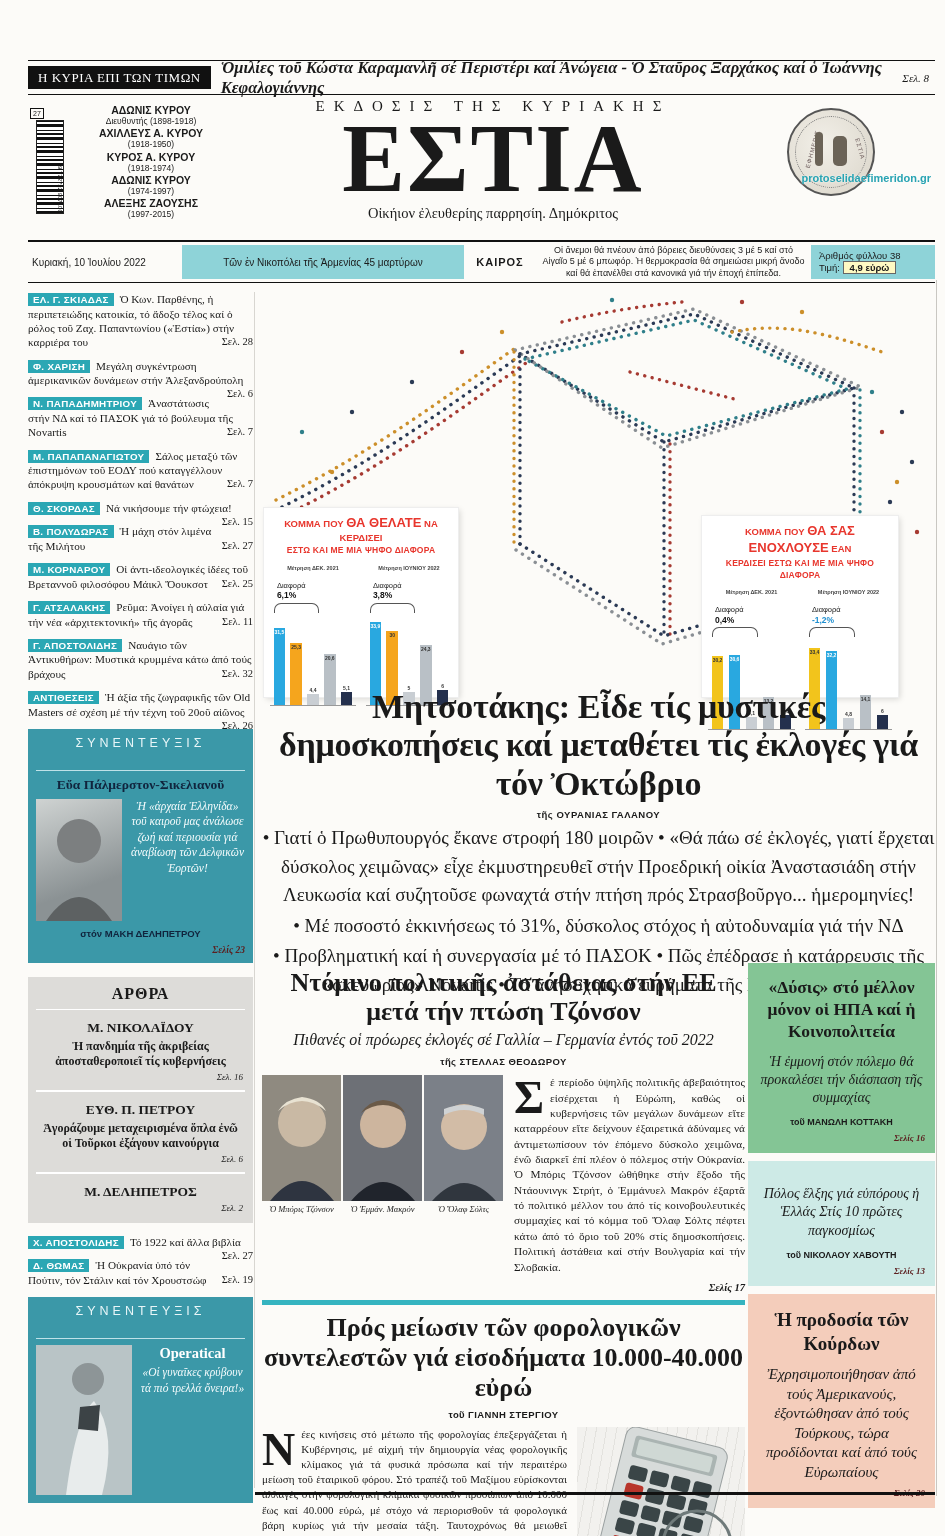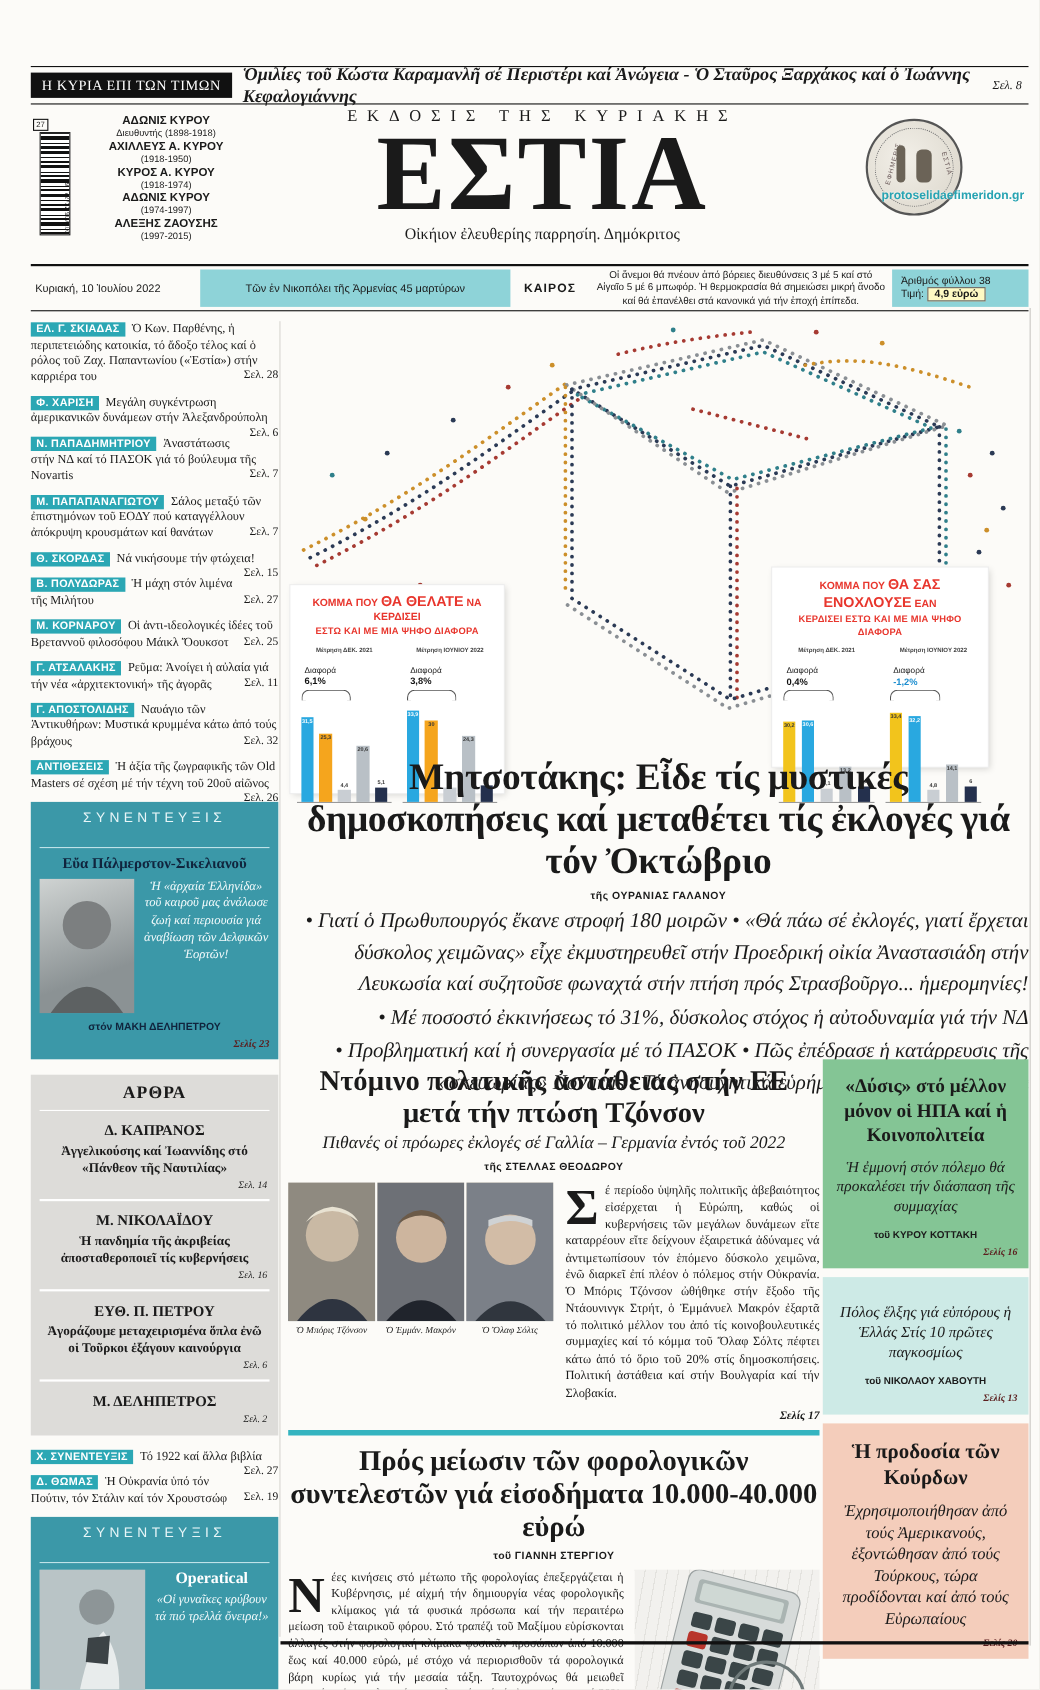--- a/index.html
+++ b/index.html
@@ -107,21 +107,21 @@
   .pg-slot{flex:1;height:100%;display:flex;align-items:flex-end;justify-content:center;}
   .pg-bar{width:78%;position:relative;min-height:2px;}
   .bar-val{position:absolute;top:1px;left:-4px;right:-4px;text-align:center;font-size:5px;font-weight:700;}
   .pg-axis{height:8px;}
 
   
   .lead{position:absolute;left:0;top:396px;width:673px;}
   .lead h1{margin:0;text-align:center;font-size:34px;line-height:1.13;font-weight:700;letter-spacing:-.3px;}
   .lead-by{text-align:center;font-family:"Liberation Sans",sans-serif;font-weight:700;
            font-size:9.5px;letter-spacing:.5px;margin:6px 0 4px;}
-  .lead-bullets{font-style:italic;font-size:19px;line-height:1.5;text-align:right;position:relative;}
+  .lead-bullets{font-size:19px;line-height:1.5;text-align:center;position:relative;}
   .lead-bullets p{margin:0 0 2px;}
   .lead-page{position:absolute;right:0;bottom:2px;font-size:10.5px;font-weight:700;}
 
   
   .domino{position:absolute;left:0;top:676px;width:483px;}
   .domino h2{margin:0;text-align:center;font-size:26px;line-height:1.12;font-weight:700;}
   .domino-sub{text-align:center;font-style:italic;font-size:16px;margin-top:5px;}
   .domino-by{text-align:center;font-family:"Liberation Sans",sans-serif;font-weight:700;font-size:9.5px;margin:7px 0 8px;letter-spacing:.4px;}
   .domino-row{display:flex;gap:10px;}
   .photos{width:242px;flex:0 0 auto;}
@@ -236,41 +236,36 @@
         </div>
         <div class="iv-quote">Ἡ «ἀρχαία Ἑλληνίδα» τοῦ καιροῦ μας ἀνάλωσε ζωή καί περιουσία γιά ἀναβίωση τῶν Δελφικῶν Ἑορτῶν!</div>
       </div>
       <div class="iv-by">στόν ΜΑΚΗ ΔΕΛΗΠΕΤΡΟΥ</div>
       <div class="iv-page">Σελίς 23</div>
     </div>
 
     <div class="arthra">
       <div class="arthra-title">ΑΡΘΡΑ</div>
       <div class="ar-entry">
-        <div class="ar-name">Δ. ΚΑΠΡΑΝΟΣ</div>
-        <div class="ar-desc">Ἀγγελικούσης καί Ἰωαννίδης στό «Πάνθεον τῆς Ναυτιλίας»</div>
-        <div class="ar-page">Σελ. 14</div>
-      </div>
-      <div class="ar-entry">
         <div class="ar-name">Μ. ΝΙΚΟΛΑΪΔΟΥ</div>
         <div class="ar-desc">Ἡ πανδημία τῆς ἀκριβείας ἀποσταθεροποιεῖ τίς κυβερνήσεις</div>
         <div class="ar-page">Σελ. 16</div>
       </div>
       <div class="ar-entry">
         <div class="ar-name">ΕΥΘ. Π. ΠΕΤΡΟΥ</div>
         <div class="ar-desc">Ἀγοράζουμε μεταχειρισμένα ὅπλα ἐνῶ οἱ Τοῦρκοι ἐξάγουν καινούργια</div>
         <div class="ar-page">Σελ. 6</div>
       </div>
       <div class="ar-entry">
         <div class="ar-name">Μ. ΔΕΛΗΠΕΤΡΟΣ</div>
         <div class="ar-page">Σελ. 2</div>
       </div>
     </div>
 
-    <div class="lc-item"><span class="lc-label">Χ. ΣΥΝΕΝΤΕΥΞΙΣ</span><span>Τό 1922 καί ἄλλα βιβλία</span> <span class="lc-page">Σελ. 27</span></div>
+    <div class="lc-item"><span class="lc-label">Χ. ΑΠΟΣΤΟΛΙΔΗΣ</span><span>Τό 1922 καί ἄλλα βιβλία</span> <span class="lc-page">Σελ. 27</span></div>
     <div class="lc-item"><span class="lc-label">Δ. ΘΩΜΑΣ</span><span>Ἡ Οὐκρανία ὑπό τόν Πούτιν, τόν Στάλιν καί τόν Χρουστσώφ</span> <span class="lc-page">Σελ. 19</span></div>
 
     <div class="interview">
       <div class="iv-header">ΣΥΝΕΝΤΕΥΞΙΣ</div>
       <div class="iv-row">
         <div class="iv-photo" style="height:150px;width:96px;">
           <svg viewBox="0 0 96 150" xmlns="http://www.w3.org/2000/svg">
               <rect width="96" height="150" fill="#b9c4c6"></rect>
               <circle cx="52" cy="34" r="16" fill="#8d9597"></circle>
               <path d="M30 150 Q40 72 58 56 Q82 88 66 150 Z" fill="#e8ecec"></path>
@@ -332,21 +327,21 @@
           <circle cx="240" cy="40" r="2.2"></circle>
         </g>
         <g fill="#2f7f8a">
           <circle cx="610" cy="100" r="2.2"></circle>
             <circle cx="40" cy="140" r="2.2"></circle>
             <circle cx="350" cy="8" r="2.2"></circle>
         </g>
       </svg>
 
       
-      <div class="poll-panel" style="left:2px;top:216px;width:182px;height:176px;margin-top:24px;">
+      <div class="poll-panel" style="left:2px;top:216px;width:182px;height:176px;">
         <div class="poll-title">
           <span>ΚΟΜΜΑ ΠΟΥ</span> <span class="poll-em">ΘΑ ΘΕΛΑΤΕ</span> <span>ΝΑ ΚΕΡΔΙΣΕΙ</span><br>
           <span class="poll-line2">ΕΣΤΩ ΚΑΙ ΜΕ ΜΙΑ ΨΗΦΟ ΔΙΑΦΟΡΑ</span>
         </div>
         <div class="poll-groups">
           <div class="poll-group">
             <div class="pg-label">Μέτρηση ΔΕΚ. 2021</div>
             <div class="pg-diff"><span>Διαφορά</span><br>
               <span class="pg-diff-val" style="color: rgb(17, 17, 17);">6,1%</span></div>
             <div class="pg-brace"></div>
@@ -548,21 +543,21 @@
           <span class="dropcap">Σ</span><span>έ περίοδο ὑψηλῆς πολιτικῆς ἀβεβαιότητος εἰσέρχεται ἡ Εὐρώπη, καθώς οἱ κυβερνήσεις τῶν μεγάλων δυνάμεων εἴτε καταρρέουν εἴτε δείχνουν ἐξαιρετικά ἀδύναμες νά ἀντιμετωπίσουν τόν ἑπόμενο δύσκολο χειμῶνα, ἐνῶ διαρκεῖ ἐπί πλέον ὁ πόλεμος στήν Οὐκρανία. Ὁ Μπόρις Τζόνσον ὠθήθηκε στήν ἔξοδο τῆς Ντάουνινγκ Στρήτ, ὁ Ἐμμάνυελ Μακρόν ἐξαρτᾶ τό πολιτικό μέλλον του ἀπό τίς κοινοβουλευτικές συμμαχίες καί τό κόμμα τοῦ Ὄλαφ Σόλτς πέφτει κάτω ἀπό τό ὅριο τοῦ 20% στίς δημοσκοπήσεις. Πολιτική ἀστάθεια καί στήν Βουλγαρία καί τήν Σλοβακία.</span>
           <span class="domino-page">Σελίς 17</span>
         </div>
       </div>
     </div>
 
     <div class="rightcol">
       <div class="rpanel rp-green">
         <div class="rp-title">«Δύσις» στό μέλλον μόνον οἱ ΗΠΑ καί ἡ Κοινοπολιτεία</div>
         <div class="rp-sub">Ἡ ἐμμονή στόν πόλεμο θά προκαλέσει τήν διάσπαση τῆς συμμαχίας</div>
-        <div class="rp-by">τοῦ ΚΥΡΟΥ ΚΟΤΤΑΚΗ</div>
+        <div class="rp-by">τοῦ ΜΑΝΩΛΗ ΚΟΤΤΑΚΗ</div>
         <div class="rp-page">Σελίς 16</div>
       </div>
       <div class="rpanel rp-cyan">
         <div class="rp-sub">Πόλος ἕλξης γιά εὐπόρους ἡ Ἑλλάς Στίς 10 πρῶτες παγκοσμίως</div>
         <div class="rp-by">τοῦ ΝΙΚΟΛΑΟΥ ΧΑΒΟΥΤΗ</div>
         <div class="rp-page">Σελίς 13</div>
       </div>
       <div class="rpanel rp-peach">
         <div class="rp-title" style="font-size:19px;">Ἡ προδοσία τῶν Κούρδων</div>
         <div class="rp-sub" style="font-size:15px;">Ἐχρησιμοποιήθησαν ἀπό τούς Ἀμερικανούς, ἐξοντώθησαν ἀπό τούς Τούρκους, τώρα προδίδονται καί ἀπό τούς Εὐρωπαίους</div>

